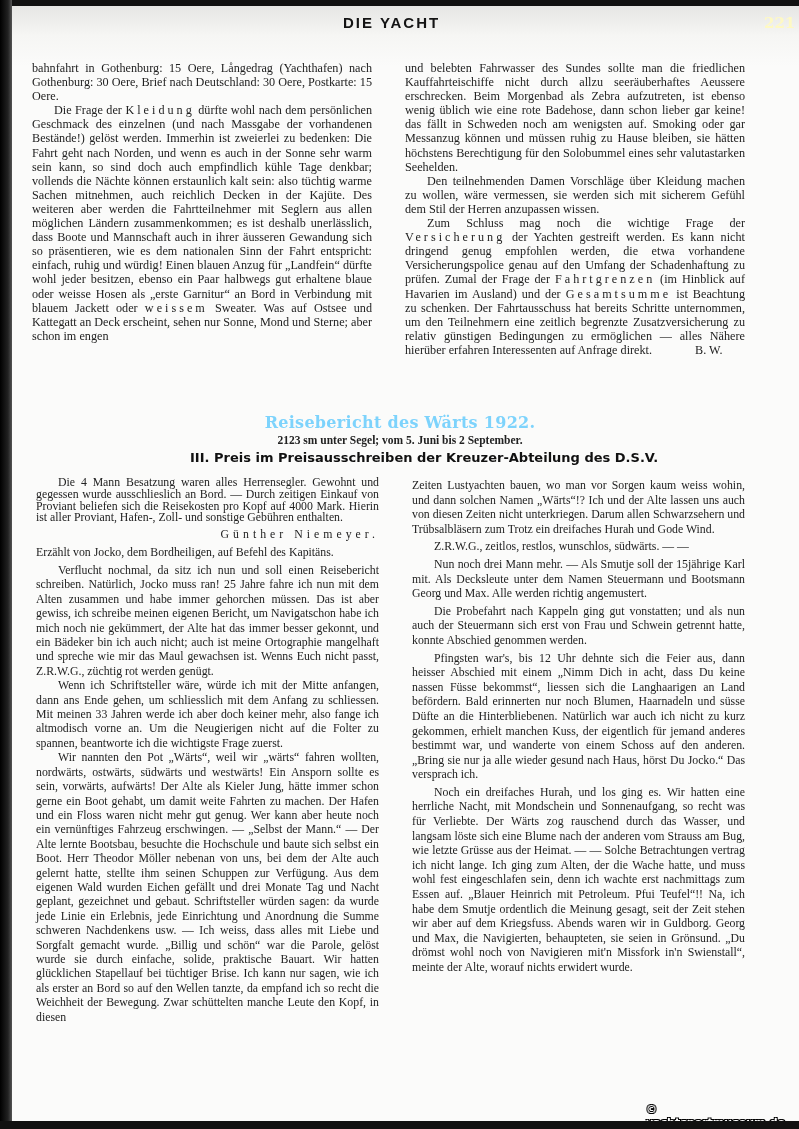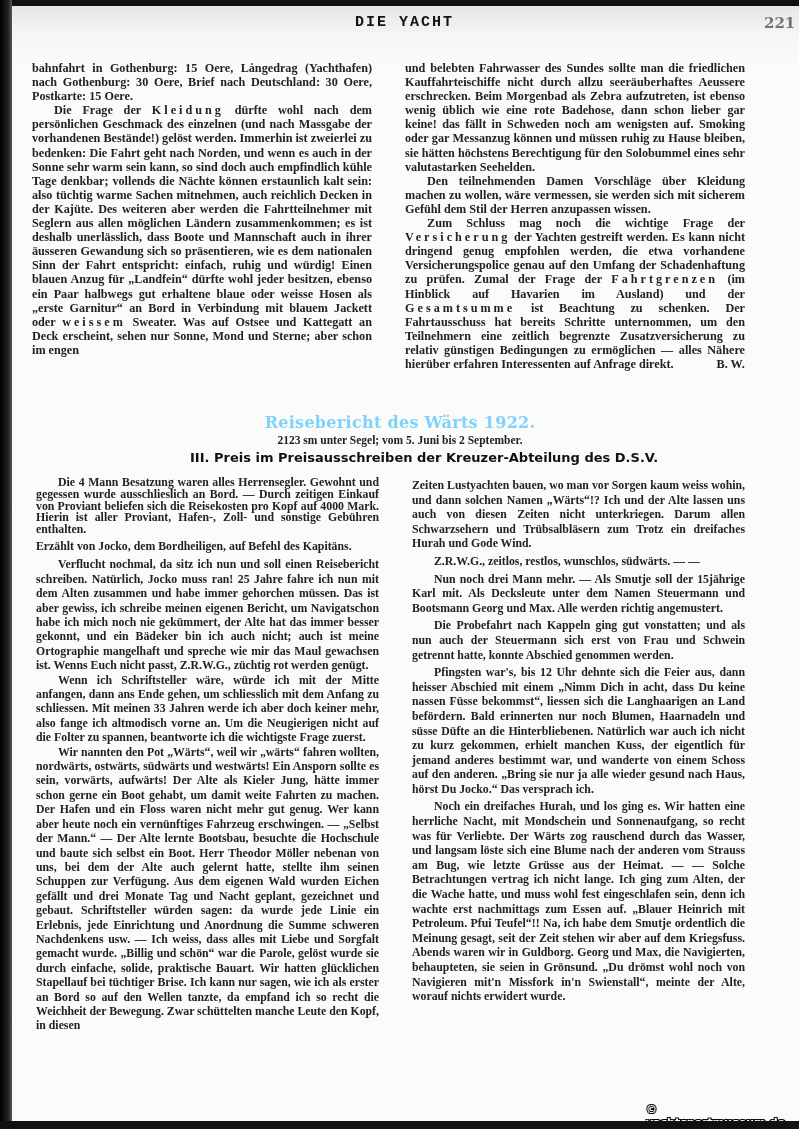--- a/index.html
+++ b/index.html
@@ -12,32 +12,32 @@
   .page {
     position: absolute; left: 12px; top: 6px; width: 787px; height: 1115px;
     background: #fbfbfa;
     background-image: linear-gradient(to bottom, #e6e6e4 0px, #f6f6f4 30px, #fbfbfa 60px);
   }
   .topbar { position:absolute; left:0; top:0; width:799px; height:6px; background:#111; }
   .bottombar { position:absolute; left:0; top:1121px; width:799px; height:8px; background:#111; }
   .leftedge { position:absolute; left:0; top:0; width:12px; height:1129px; background: linear-gradient(to right, #000 0px, #222 8px, #555 12px); }
 
   .running-head {
-    position:absolute; top:14px; left:355px;
-    font-family: Liberation Mono, monospace; font-weight: bold;
+    position:absolute; top:14px; left:343px;
+    font-family: Liberation Sans, sans-serif; font-weight: bold;
     font-size: 15px; letter-spacing: 2px; color:#141414;text-align:center;
   }
   .page-number {
     position:absolute; top:14px; left:764px;
-    font-family: "DejaVu Serif", serif; font-weight:bold; font-size: 15px; color:#737373;
+    font-family: "DejaVu Serif", serif; font-weight:bold; font-size: 15px; color:#fef9c3;
   }
 
   .col {
     position:absolute; font-size: 12.2px; line-height: 14.1px;
-    text-align: justify; color:#222;font-weight:bold;
+    text-align: justify; color:#222;
   }
   .col p { margin:0; }
   .col .ind { text-indent: 22px; }
   .col .sp { letter-spacing: 3px; }
 
   .top-left { left: 32px; top: 61px; width: 340px; }
   .top-right { left: 405px; top: 61px; width: 340px; }
 
   .title-block { position:absolute; left: 190px; top: 413px; width: 420px; text-align:center; }
   .title-main {
@@ -85,20 +85,21 @@
 </div>
 
 <div class="title-block">
   <div class="title-main">Reisebericht des Wärts 1922.</div>
   <div class="title-sub">2123 sm unter Segel; vom 5. Juni bis 2 September.</div>
   <div class="title-prize">III. Preis im Preisausschreiben der Kreuzer-Abteilung des D.S.V.</div>
 </div>
 
 <div class="col bot-left">
   <p class="ind intro">Die 4 Mann Besatzung waren alles Herrensegler. Gewohnt und gegessen wurde ausschlieslich an Bord. — Durch zeitigen Einkauf von Proviant beliefen sich die Reisekosten pro Kopf auf 4000 Mark. Hierin ist aller Proviant, Hafen-, Zoll- und sonstige Gebühren enthalten.</p>
+  <p class="author">Günther Niemeyer.</p>
   <p class="byline">Erzählt von Jocko, dem Bordheiligen, auf Befehl des Kapitäns.</p>
   <p class="ind" style="margin-top:4px">Verflucht nochmal, da sitz ich nun und soll einen Reisebericht schreiben. Natürlich, Jocko muss ran! 25 Jahre fahre ich nun mit dem Alten zusammen und habe immer gehorchen müssen. Das ist aber gewiss, ich schreibe meinen eigenen Bericht, um Navigatschon habe ich mich noch nie gekümmert, der Alte hat das immer besser gekonnt, und ein Bädeker bin ich auch nicht; auch ist meine Ortographie mangelhaft und spreche wie mir das Maul gewachsen ist. Wenns Euch nicht passt, Z.R.W.G., züchtig rot werden genügt.</p>
   <p class="ind">Wenn ich Schriftsteller wäre, würde ich mit der Mitte anfangen, dann ans Ende gehen, um schliesslich mit dem Anfang zu schliessen. Mit meinen 33 Jahren werde ich aber doch keiner mehr, also fange ich altmodisch vorne an. Um die Neugierigen nicht auf die Folter zu spannen, beantworte ich die wichtigste Frage zuerst.</p>
   <p class="ind">Wir nannten den Pot „Wärts“, weil wir „wärts“ fahren wollten, nordwärts, ostwärts, südwärts und westwärts! Ein Ansporn sollte es sein, vorwärts, aufwärts! Der Alte als Kieler Jung, hätte immer schon gerne ein Boot gehabt, um damit weite Fahrten zu machen. Der Hafen und ein Floss waren nicht mehr gut genug. Wer kann aber heute noch ein vernünftiges Fahrzeug erschwingen. — „Selbst der Mann.“ — Der Alte lernte Bootsbau, besuchte die Hochschule und baute sich selbst ein Boot. Herr Theodor Möller nebenan von uns, bei dem der Alte auch gelernt hatte, stellte ihm seinen Schuppen zur Verfügung. Aus dem eigenen Wald wurden Eichen gefällt und drei Monate Tag und Nacht geplant, gezeichnet und gebaut. Schriftsteller würden sagen: da wurde jede Linie ein Erlebnis, jede Einrichtung und Anordnung die Summe schweren Nachdenkens usw. — Ich weiss, dass alles mit Liebe und Sorgfalt gemacht wurde. „Billig und schön“ war die Parole, gelöst wurde sie durch einfache, solide, praktische Bauart. Wir hatten glücklichen Stapellauf bei tüchtiger Brise. Ich kann nur sagen, wie ich als erster an Bord so auf den Wellen tanzte, da empfand ich so recht die Weichheit der Bewegung. Zwar schüttelten manche Leute den Kopf, in diesen</p>
 </div>
 
 <div class="col bot-right">
   <p>Zeiten Lustyachten bauen, wo man vor Sorgen kaum weiss wohin, und dann solchen Namen „Wärts“!? Ich und der Alte lassen uns auch von diesen Zeiten nicht unterkriegen. Darum allen Schwarzsehern und Trübsalbläsern zum Trotz ein dreifaches Hurah und Gode Wind.</p>
   <p class="ind">Z.R.W.G., zeitlos, restlos, wunschlos, südwärts. — —</p>
   <p class="ind">Nun noch drei Mann mehr. — Als Smutje soll der 15jährige Karl mit. Als Decksleute unter dem Namen Steuermann und Bootsmann Georg und Max. Alle werden richtig angemustert.</p>

